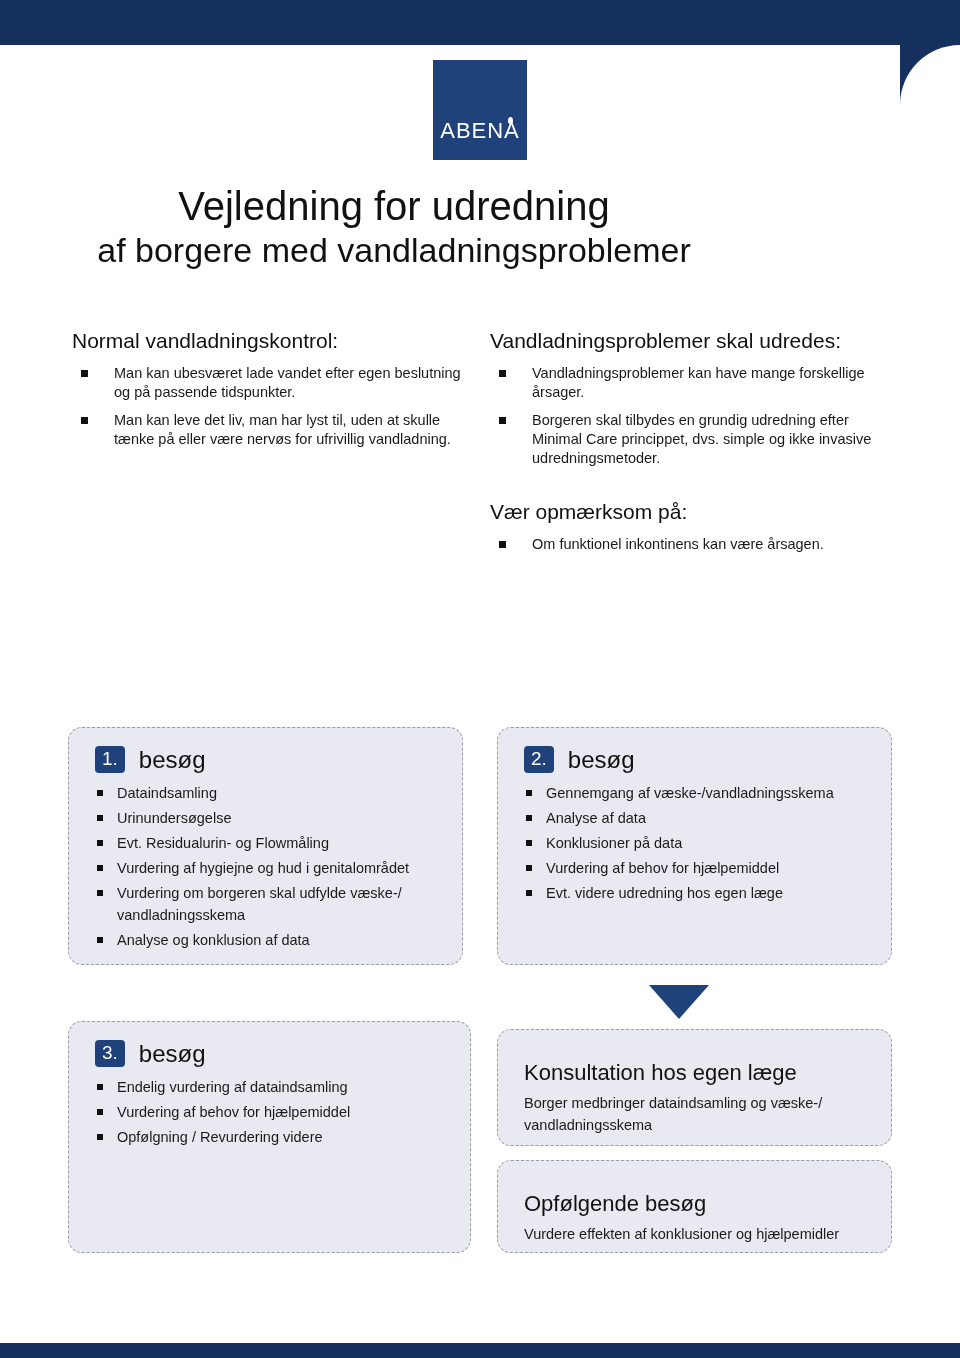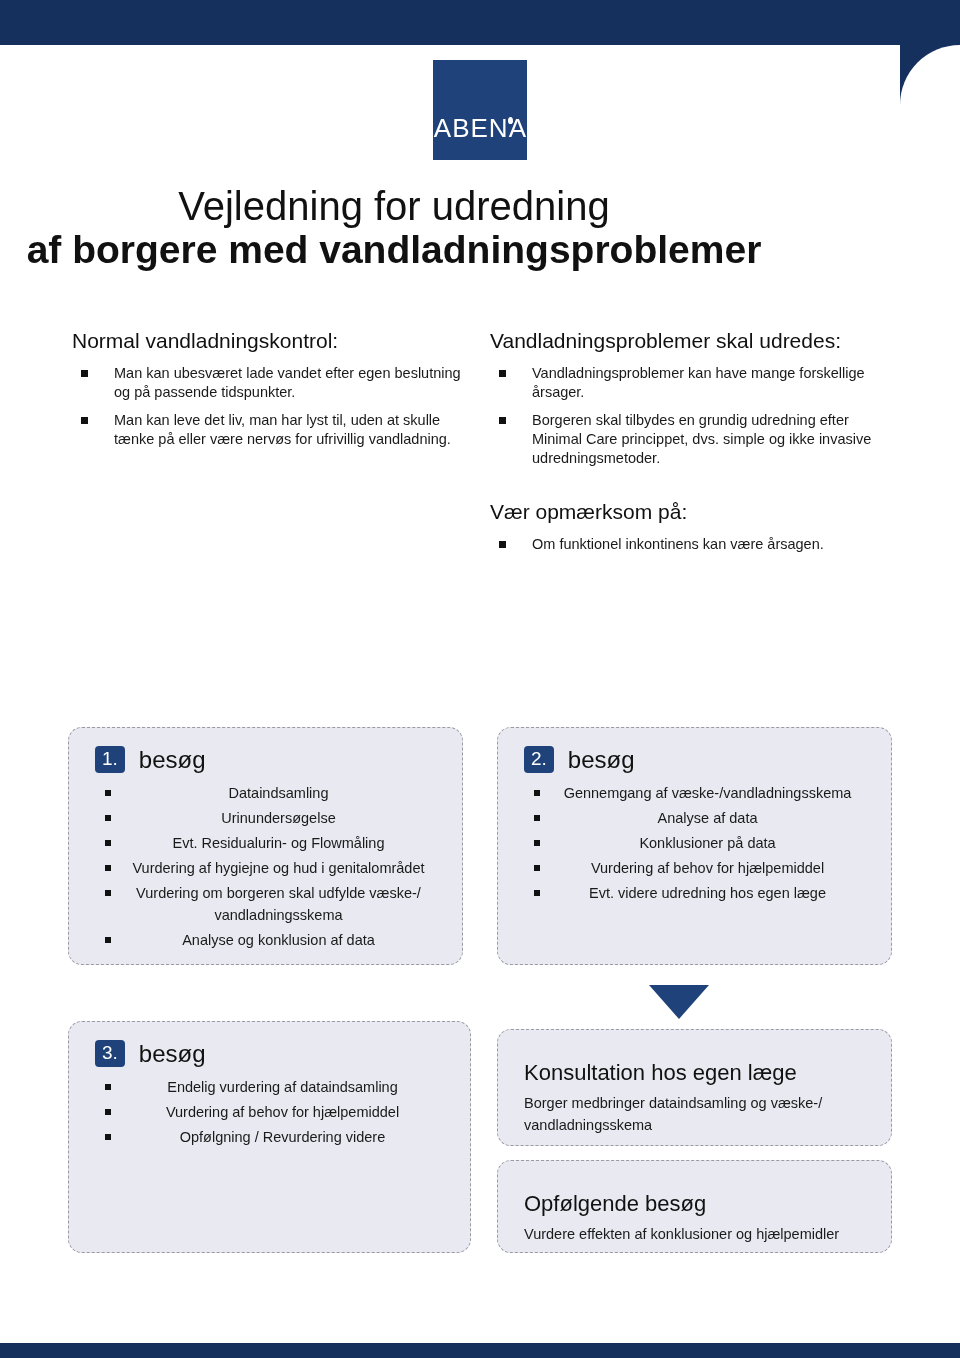--- a/index.html
+++ b/index.html
@@ -57,23 +57,23 @@
     top: 60px;
     width: 94px;
     height: 100px;
     background: #1e4279;
   }
   .logo-word {
     position: absolute;
     left: 0;
     right: 0;
     bottom: 16px;
-    text-align: right;
+    text-align: center;
     color: #ffffff;
-    font-size: 26px;
+    font-size: 22px;
     letter-spacing: 1px;
     font-family: "Liberation Sans", sans-serif;
   }
   .logo-drop {
     position: absolute;
     width: 5px;
     height: 7px;
     background: #ffffff;
     border-radius: 50% 50% 50% 50% / 60% 60% 40% 40%;
     right: 14px;
@@ -88,22 +88,22 @@
     width: 788px;
     text-align: center;
   }
   .title-line1 {
     font-size: 40px;
     font-weight: 400;
     line-height: 46px;
     color: #111111;
   }
   .title-line2 {
-    font-size: 39px;
-    font-weight: 700;
+    font-size: 34px;
+    font-weight: 400;
     line-height: 42px;
     color: #111111;
   }
 
   
   .col-left {
     position: absolute;
     top: 328px;
     left: 72px;
     width: 400px;
@@ -179,23 +179,22 @@
     font-weight: 400;
   }
   .visit-label {
     font-size: 24px;
     color: #111111;
     margin-left: 14px;
     line-height: 26px;
   }
   ul.bl-tight {
     list-style: none;
-    margin: 8px;
+    margin: 0;
     padding: 0;
-    text-align: center;
   }
   ul.bl-tight > li {
     position: relative;
     padding-left: 22px;
     margin-bottom: 3px;
     font-size: 14.5px;
     line-height: 22px;
     color: #1a1a1a;
   }
   ul.bl-tight > li::before {

